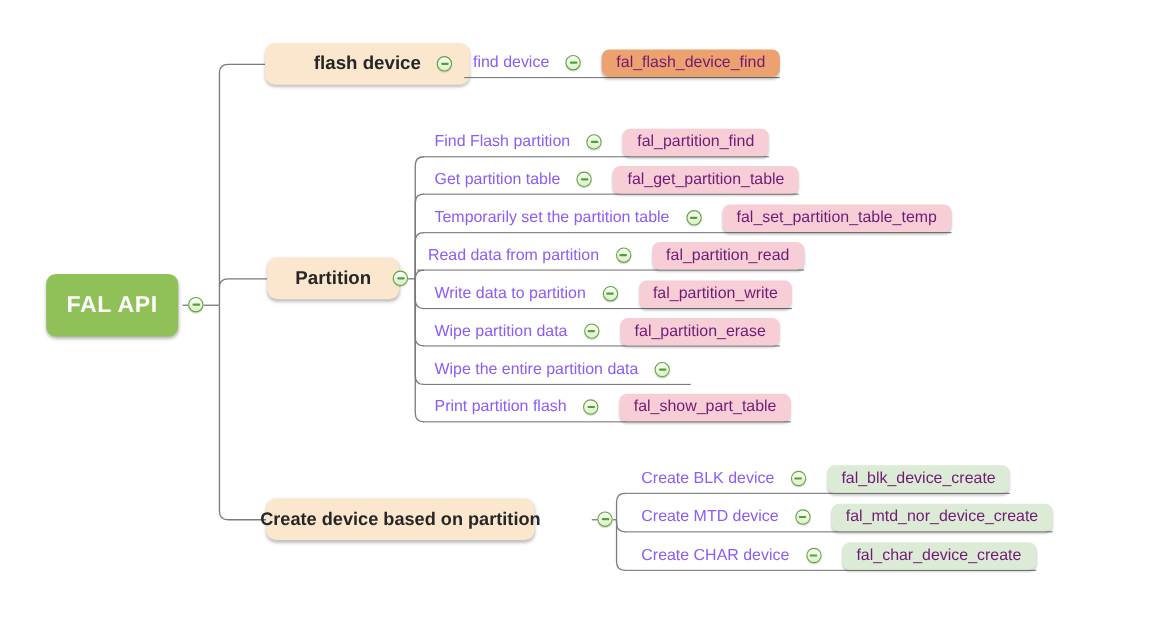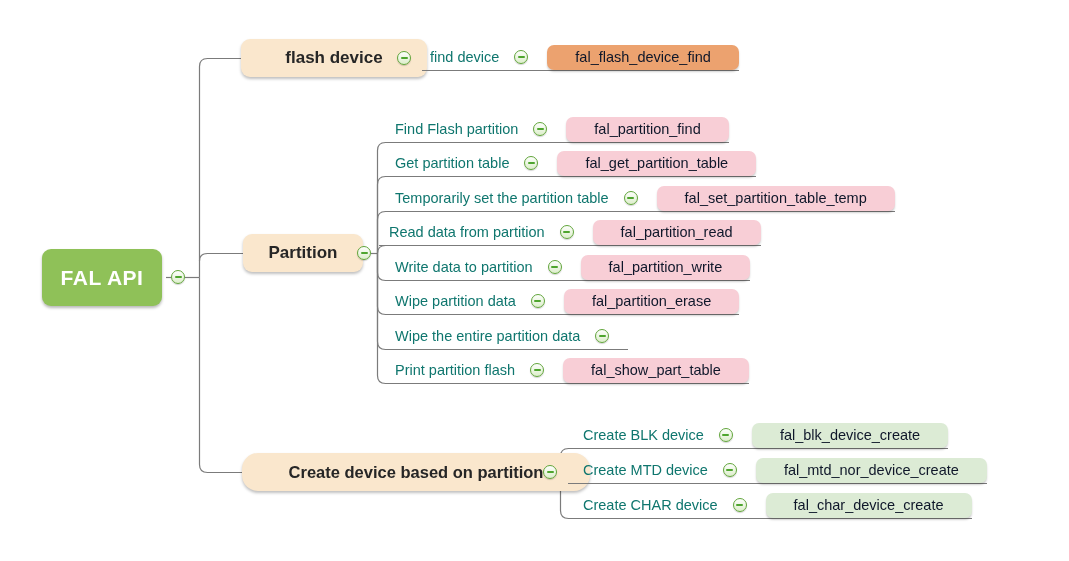--- a/index.html
+++ b/index.html
@@ -18,43 +18,43 @@
     font-size:21px;font-weight:bold;letter-spacing:.5px;
     box-shadow:0 2px 3px rgba(0,0,0,.28);
   }
   .branch{
     height:38px;border-radius:9px;background:var(--branch_bg,#fae7cd);
     color:var(--branch_text,#262626);font-size:17px;font-weight:bold;
     box-shadow:0 2px 3px rgba(0,0,0,.25);
   }
   .branch.b-flash{left:241px;top:39px;width:186px;}
   .branch.b-part{left:243px;top:234px;width:120px;}
-  .branch.b-create{left:242px;top:453px;width:348px;font-size:16.5px;border-radius:16px;}
+  .branch.b-create{left:242px;top:453px;width:244px;font-size:16.5px;}
 
   .row{
     position:absolute;display:inline-flex;align-items:center;height:26px;
     border-bottom:1px solid var(--line,#7b7b7b);white-space:nowrap;
   }
-  .row .clabel{font-size:14.5px;color:#0f766e;padding-left:10px;}
+  .row .clabel{font-size:14.5px;color:#8b5cf6;padding-left:10px;}
   .row.r-create .clabel{padding-left:15px;}
   .row.r-find .clabel{padding-left:8px;}
   .cicon{
     flex-shrink:0;position:relative;width:12px;height:12px;border-radius:50%;
     border:1px solid var(--collapse_border,#61a53a);
     background:linear-gradient(#fdfefc,#ddeecb);
     margin:0 19px 0 15px;box-shadow:0 1px 1px rgba(0,0,0,.18);
   }
   .cicon::after{
     content:"";position:absolute;left:2.5px;right:2.5px;top:5.2px;height:1.7px;
     background:var(--collapse_minus,#4ea52e);border-radius:1px;
   }
   .cicon.abs{position:absolute;margin:0;}
   .func{
-    align-self:flex-end;height:25px;line-height:25px;padding:0 28px;
-    border-radius:7px;font-size:14.5px;color:#0f172a;
+    align-self:flex-end;height:25px;line-height:25px;padding:0 13px;
+    border-radius:7px;font-size:14.5px;color:#701a75;
     box-shadow:0 2px 2px rgba(0,0,0,.18);
   }
   .func.f-flash{background:var(--flash_func_bg,#eca26f);}
   .func.f-part{background:var(--partition_func_bg,#f8ced6);}
   .func.f-create{background:var(--create_func_bg,#dcebd5);}
 </style>
 </head>
 <body>
 
 <div id="canvas">

